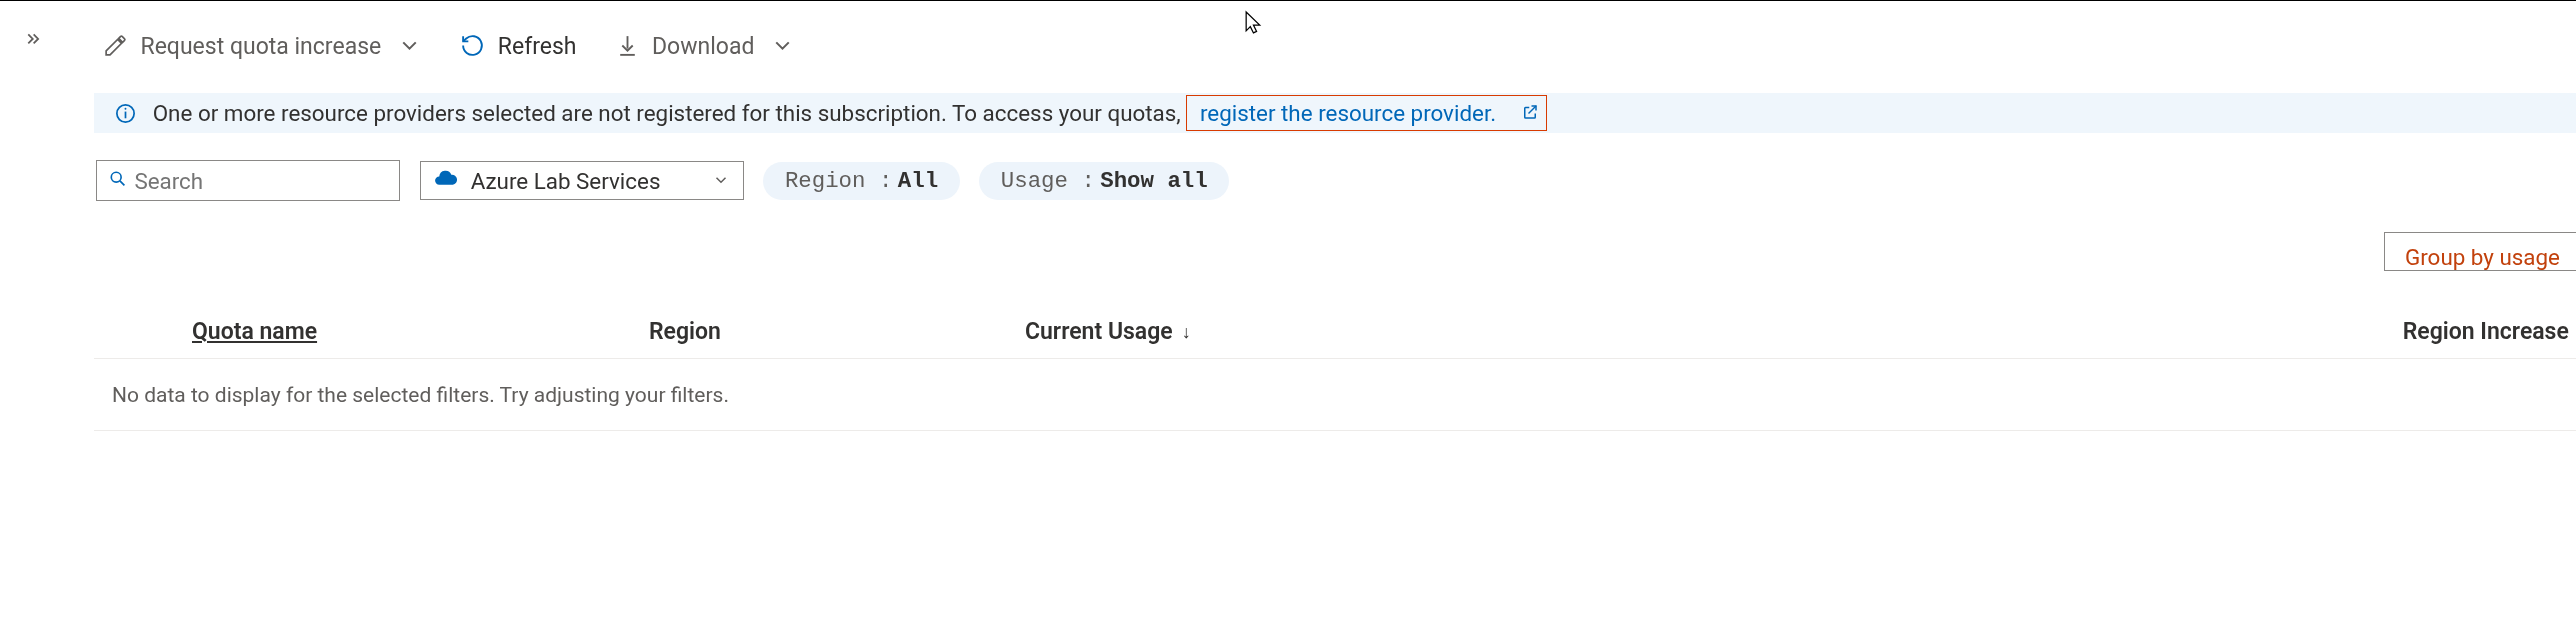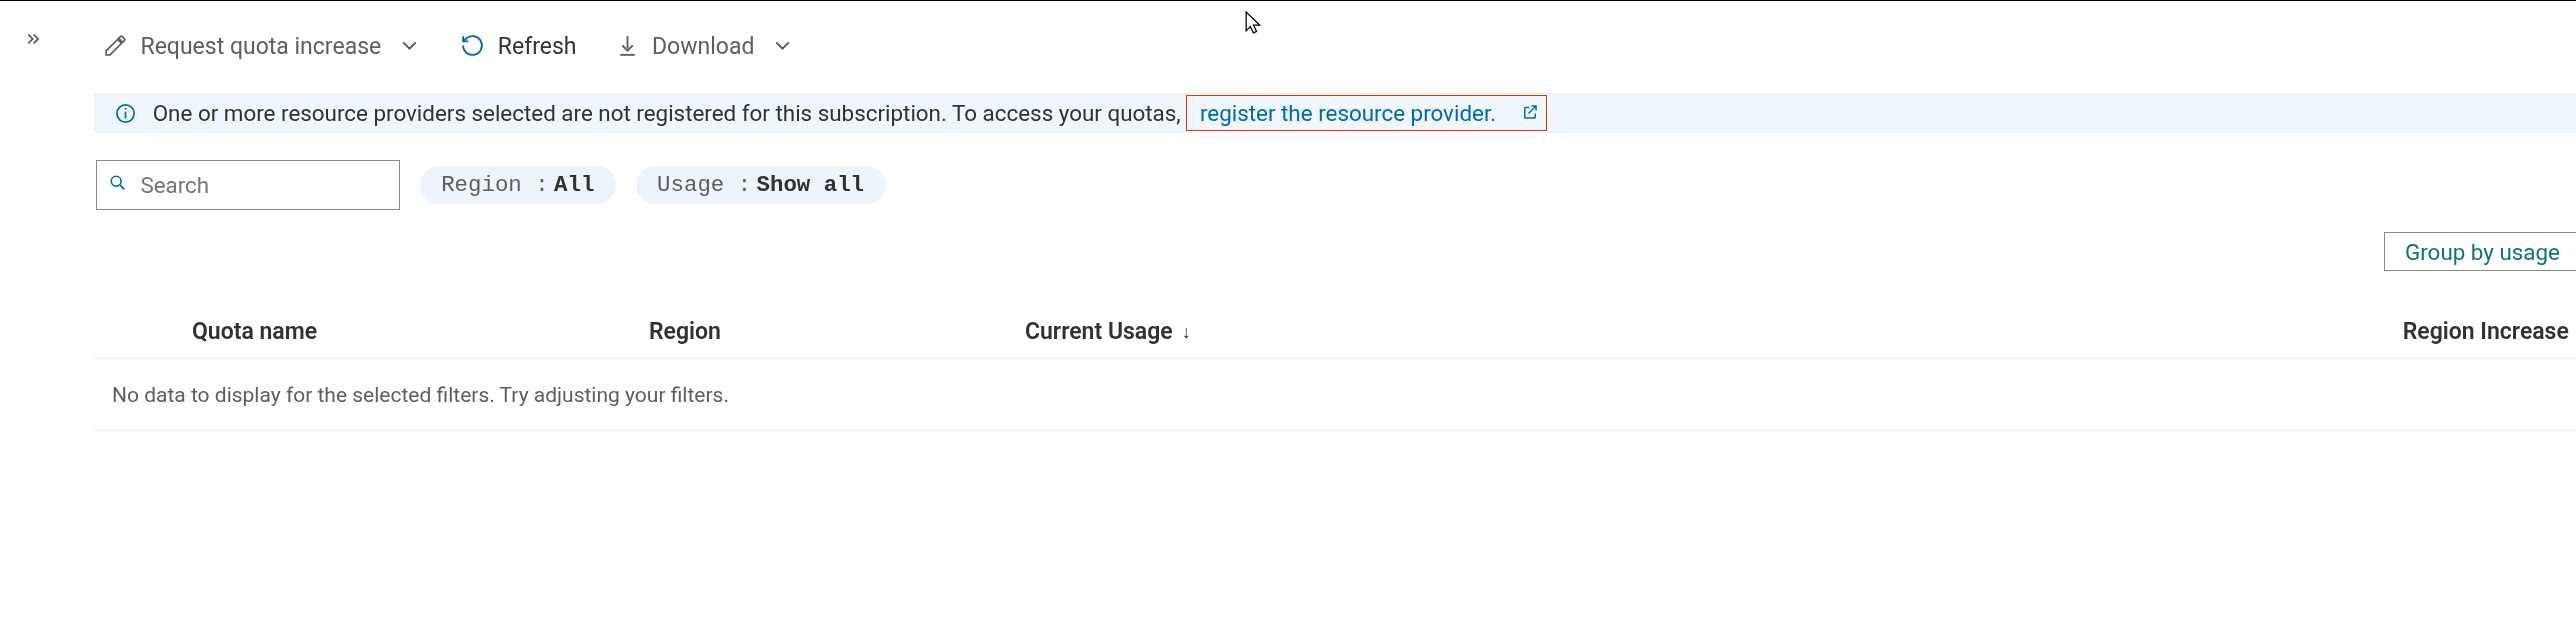--- a/index.html
+++ b/index.html
@@ -90,26 +90,26 @@
       position: absolute;
       left: 96px;
       top: 159px;
       display: flex;
       align-items: center;
       gap: 19.7px;
       font-size: 22.4px;
     }
     .search-box {
       width: 304px;
-      height: 50px;
+      height: 41px;
       border: 0.9px solid #8a8886;
       display: flex;
       align-items: center;
       padding: 0 10.7px;
-      gap: 13px;
+      gap: 7px;
       background: #fff;
     }
     .search-box input {
       border: none;
       outline: none;
       flex: 1;
       font-size: 22.4px;
       color: #605e5c;
       font-family: inherit;
       background: transparent;
@@ -142,45 +142,45 @@
 
     
     .group-by {
       position: absolute;
       right: 0;
       top: 231px;
       height: 39px;
       border: 0.9px solid #8a8886;
       border-right: none;
       display: flex;
-      align-items: center;
+      align-items: flex-end;
       padding: 0 16px 0 19.7px;
       font-size: 22.4px;
-      color: #0f766e;
+      color: #c2410c;
       cursor: pointer;
       background:#fff;
     }
 
     
     .table-wrap {
       position: absolute;
       left: 94px;
       right: 0;
       top: 304px;
     }
     .table-header {
       display: flex;
       align-items: center;
       height: 54px;
       border-bottom: 0.9px solid #edebe9;
       font-size: 23px;
       font-weight: 600;
       color: #323130;
     }
-    .col-quota   { padding-left: 98px; width: 555px; }
+    .col-quota   { padding-left: 98px; width: 555px; text-decoration: underline; }
     .col-region  { width: 376px; }
     .col-sub     { width: 412px; }
     .col-usage   { width: 752px; display:flex; align-items:center; gap:9px; cursor:pointer;}
     .col-request { text-align: right; flex:1; padding-right: 7.2px;}
     .sort-arrow { font-size: 18px; font-weight: normal;}
     .empty-row {
       height: 72px;
       display: flex;
       align-items: center;
       padding-left: 18px;
@@ -278,20 +278,33 @@
   <div class="filters-row">
     <div class="search-box">
       <span>
         <svg viewBox="0 0 24 24" width="19.7" height="19.7" fill="none" stroke="#0067b8" stroke-width="2">
             <circle cx="10" cy="10" r="6"></circle>
             <line x1="20" y1="20" x2="14.5" y2="14.5"></line>
           </svg>
       </span>
       <input type="text" placeholder="Search" style="">
     </div>
+    <div class="provider-select">
+      <span class="cloud-icon">
+        <svg viewBox="0 0 24 24" fill="#0067b8">
+            <path d="M19 18H6a4 4 0 0 1 0-8 6 6 0 0 1 11.6-1.5A4.5 4.5 0 0 1 19 18z"></path>
+          </svg>
+      </span>
+      <span class="label">Azure Lab Services</span>
+      <span>
+        <svg viewBox="0 0 24 24" width="18" height="18" fill="none" stroke="#605e5c" stroke-width="2">
+            <path d="M6 9l6 6 6-6"></path>
+          </svg>
+      </span>
+    </div>
     <div class="pill">
       <span>Region :</span>
       <span class="strong">All</span>
     </div>
     <div class="pill">
       <span>Usage :</span>
       <span class="strong">Show all</span>
     </div>
   </div>
 

